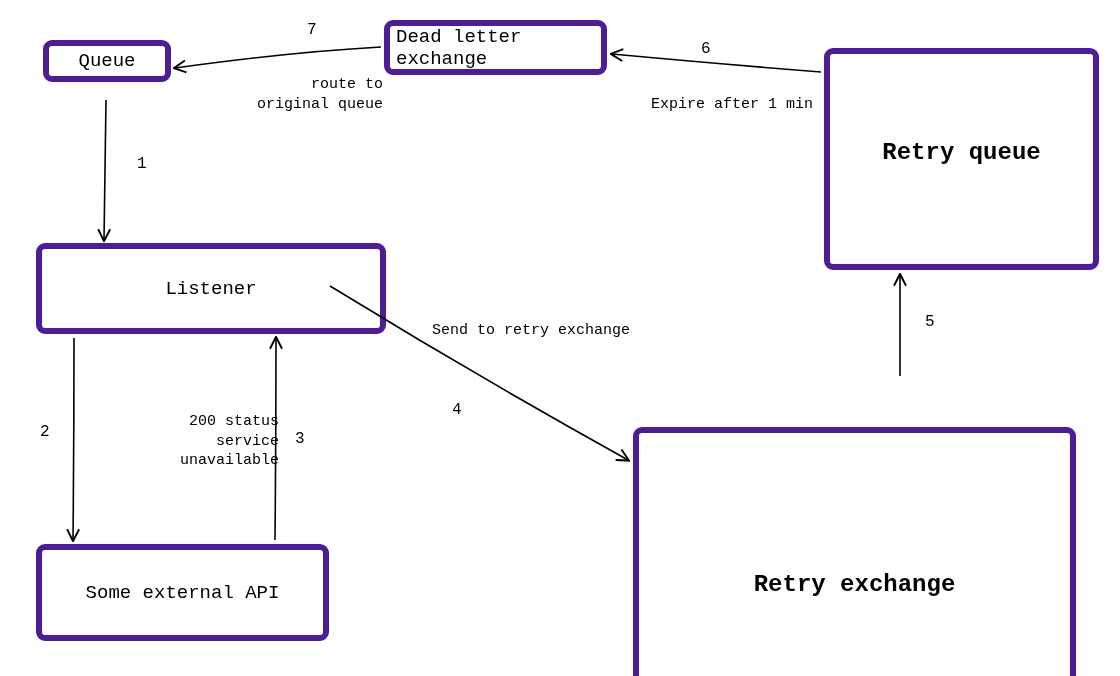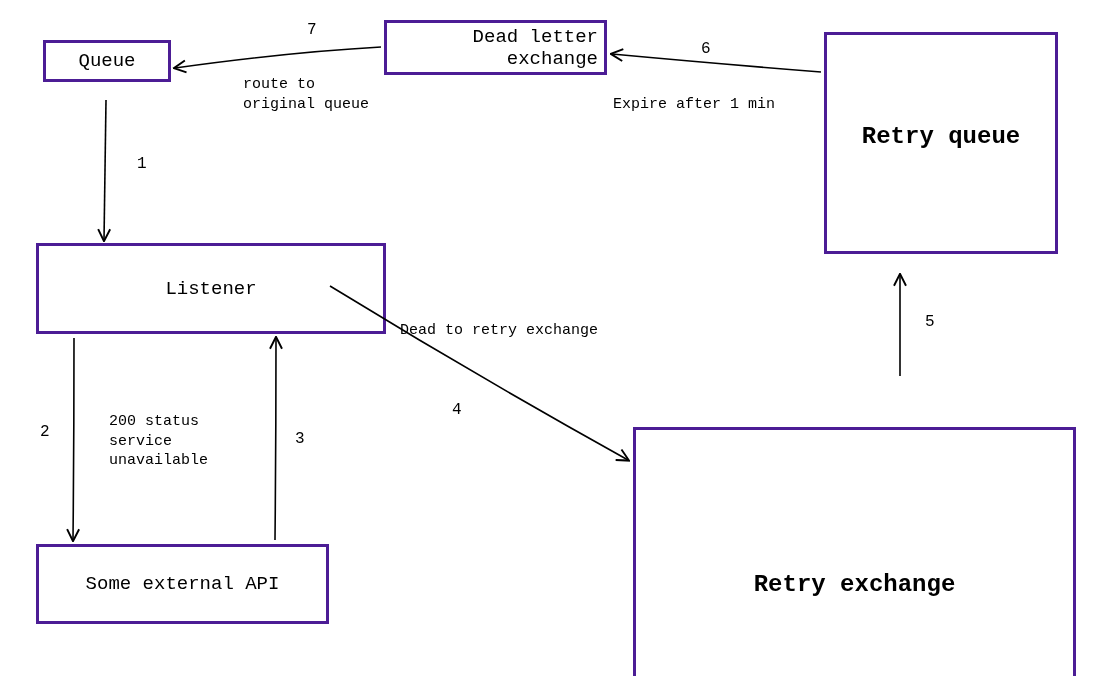--- a/index.html
+++ b/index.html
@@ -12,49 +12,49 @@
     color: #000;
     overflow: hidden;
   }
   .canvas {
     position: relative;
     width: 1120px;
     height: 676px;
   }
   .node {
     position: absolute;
-    border: 3px solid #4c1d95;
+    border: 6px solid #4c1d95;
     background: #fff;
     display: flex;
     flex-direction: column;
     align-items: center;
     justify-content: center;
-    text-align: right;
-    border-radius: 0;
+    text-align: left;
+    border-radius: 9px;
     box-sizing: border-box;
     padding: 6px;
   }
   .node-title {
     font-size: 19px;
     font-weight: 400;
   }
   .node-title.big {
     font-size: 24px;
     font-weight: 700;
     margin-bottom: 14px;
   }
   .node-body {
     font-size: 15px;
     line-height: 1.35;
     white-space: pre-line;
   }
   .label {
     position: absolute;
     font-size: 15px;
-    text-align: left;
+    text-align: right;
     white-space: pre-line;
     line-height: 1.3;
   }
   .step {
     position: absolute;
     font-size: 16px;
   }
   svg.arrows {
     position: absolute;
     inset: 0;
@@ -74,33 +74,33 @@
 <div class="canvas">
 
   <div class="node" style="left:43px; top:40px; width:128px; height:42px;">
     <div class="node-title">Queue</div>
   </div>
 
   <div class="node" style="left:36px; top:243px; width:350px; height:91px;">
     <div class="node-title">Listener</div>
   </div>
 
-  <div class="node" style="left:36px; top:544px; width:293px; height:80px;">
+  <div class="node" style="left:36px; top:544px; width:293px; height:97px;">
     <div class="node-title">Some external API</div>
   </div>
 
   <div class="node" style="left:384px; top:20px; width:223px; height:55px;">
     <div class="node-title">Dead letter exchange</div>
   </div>
 
   <div class="node" style="left:633px; top:379px; width:443px; height:329px;margin-top:48px;">
     <div class="node-title big">Retry exchange</div>
   </div>
 
-  <div class="node" style="left:824px; top:32px; width:234px; height:222px;">
+  <div class="node" style="left:824px; top:48px; width:275px; height:222px;">
     <div class="node-title big">Retry queue</div>
   </div>
 
   <svg class="arrows">
     <defs>
       <marker id="ah" viewBox="0 0 12 12" refX="10" refY="6" markerWidth="9" markerHeight="9" orient="auto-start-reverse">
         <path d="M1,1 L11,6 L1,11" fill="none" stroke="#000" stroke-width="1.6"></path>
       </marker>
     </defs>
 
@@ -122,18 +122,18 @@
   <div class="step" style="left:137px; top:155px;">1</div>
   <div class="step" style="left:40px;  top:423px;">2</div>
   <div class="step" style="left:295px; top:430px;">3</div>
   <div class="step" style="left:452px; top:401px;">4</div>
   <div class="step" style="left:925px; top:313px;">5</div>
   <div class="step" style="left:701px; top:40px;">6</div>
   <div class="step" style="left:307px; top:21px;">7</div>
 
   <div class="label" style="left:109px; top:412px; width:170px;">200 status
 service unavailable</div>
-  <div class="label" style="left:400px; top:321px; width:230px;">Dead to retry exchange</div>
+  <div class="label" style="left:400px; top:321px; width:230px;">Send to retry exchange</div>
   <div class="label" style="left:613px; top:95px; width:200px;">Expire after 1 min</div>
   <div class="label" style="left:243px; top:75px; width:140px;">route to
 original queue</div>
 
 </div>
 
 </body></html>

